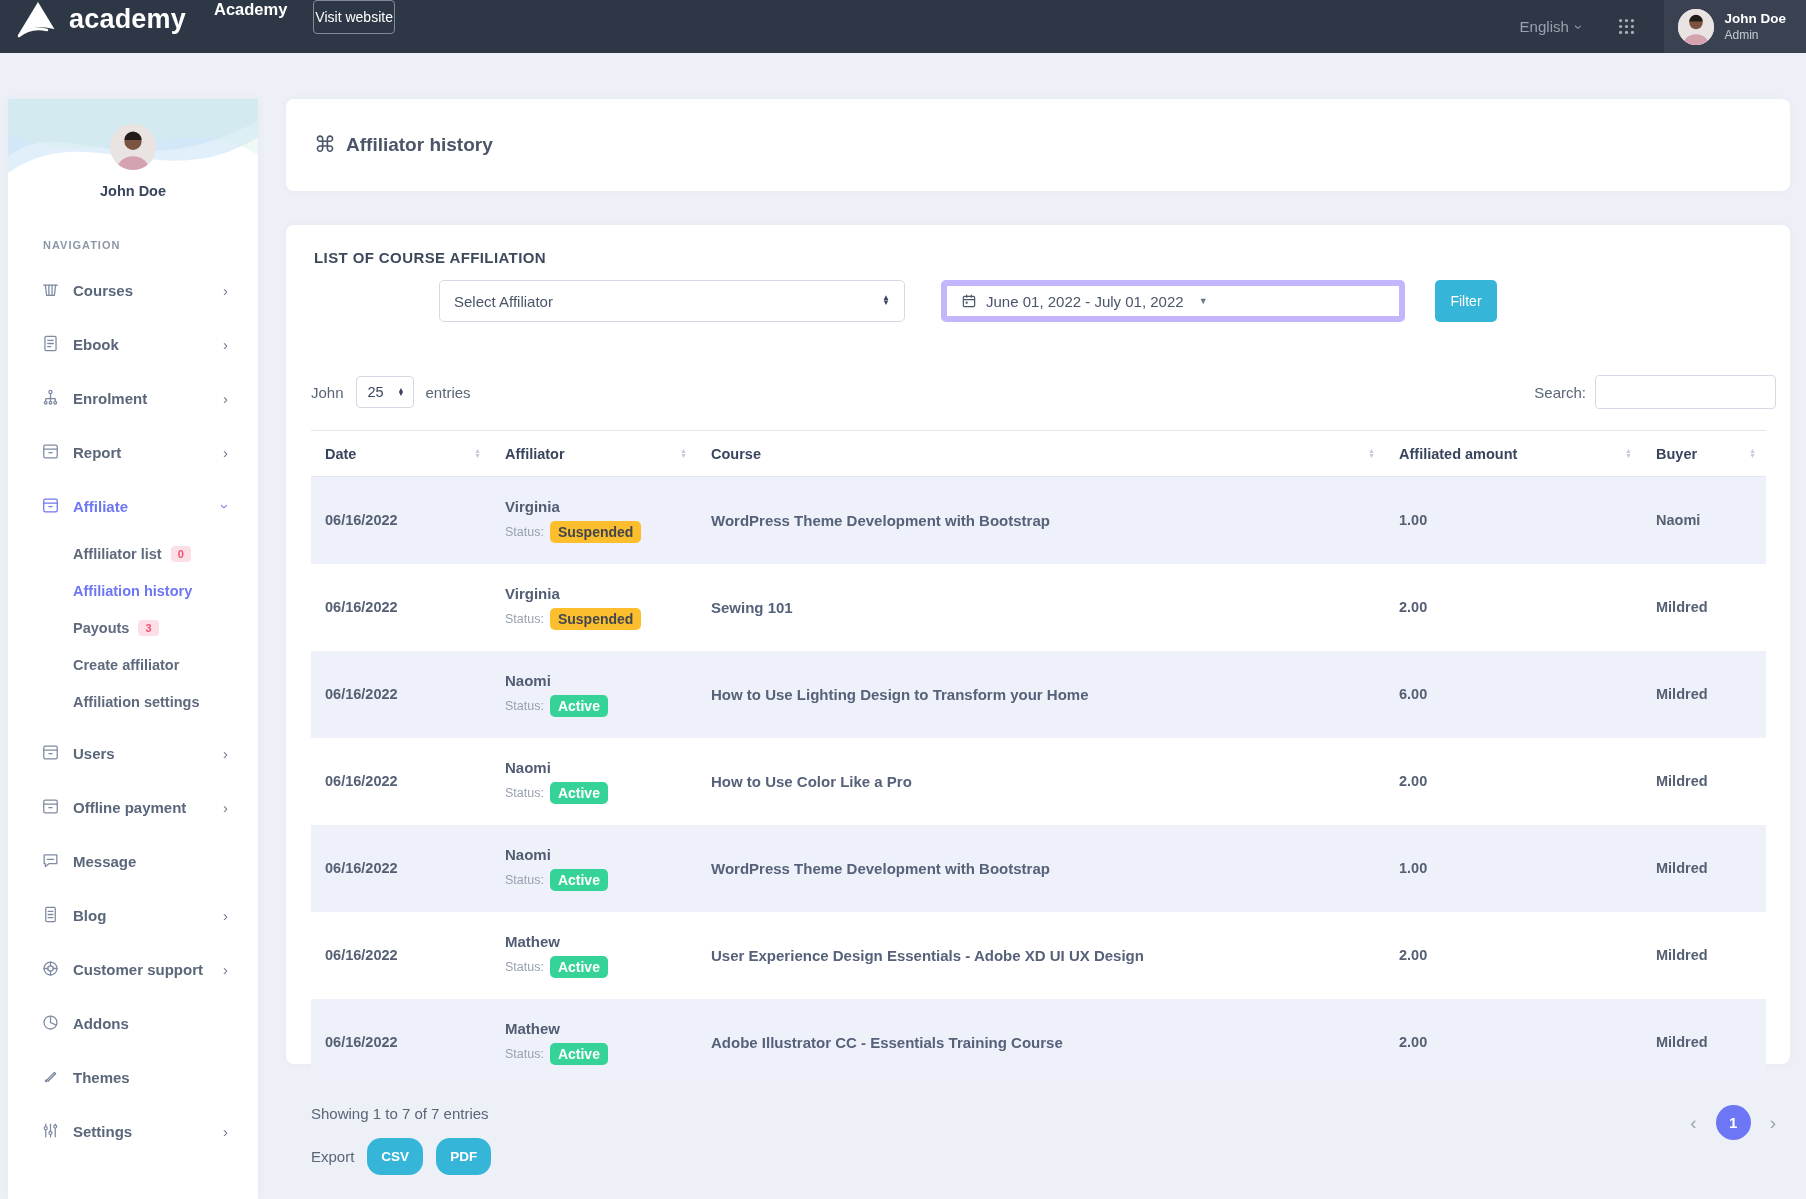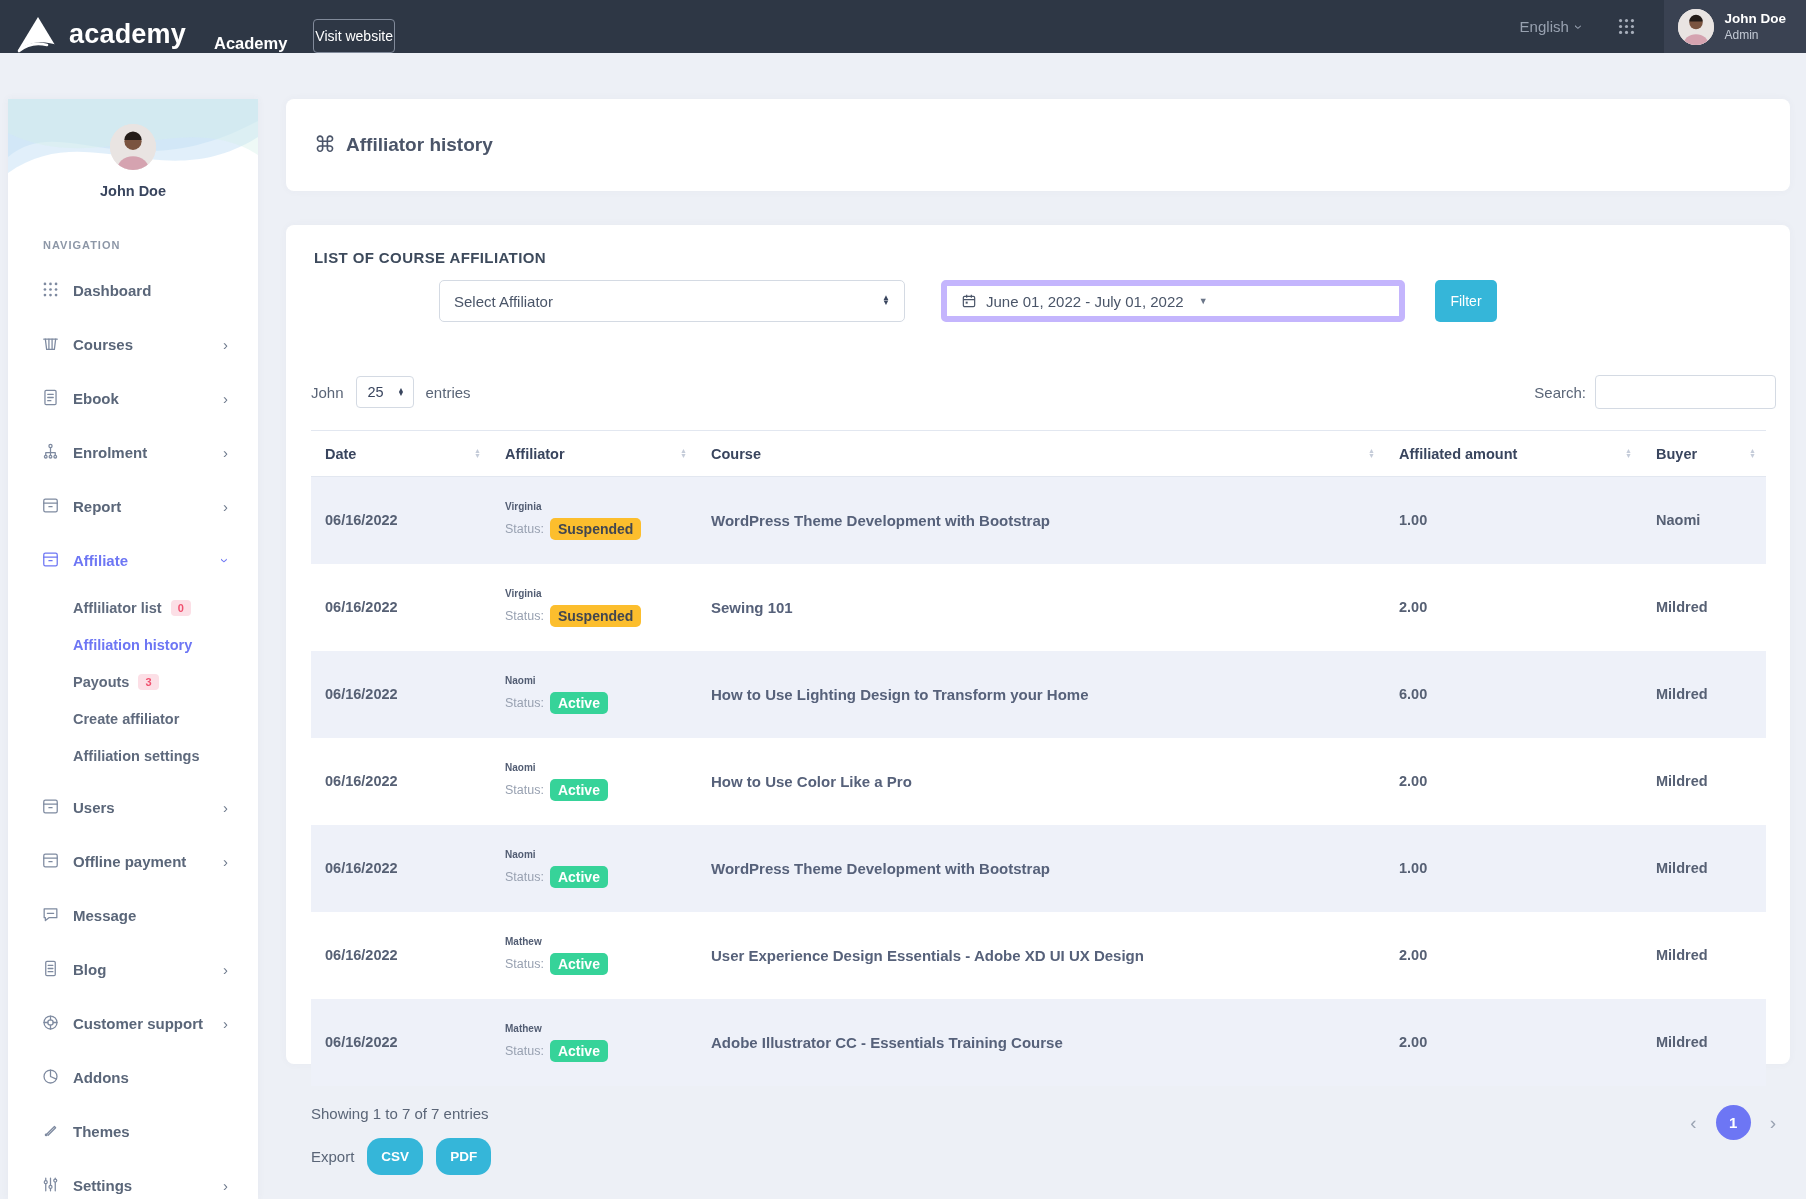--- a/index.html
+++ b/index.html
@@ -5,21 +5,21 @@
   * { margin:0; padding:0; box-sizing:border-box; }
   html,body { width:1806px; height:1199px; }
   body {
     position:relative; overflow:hidden;
     background:#edf0f6;
     font-family:"Liberation Sans", sans-serif;
     color:#56627a;
   }
   
   .topbar { position:absolute; top:0; left:0; width:1806px; height:53px;
-    background:var(--topbar-bg,#2e3745); display:flex; align-items:flex-end; z-index:30; }
+    background:var(--topbar-bg,#2e3745); display:flex; align-items:flex-start; z-index:30; }
   .brand { display:flex; align-items:center; gap:9px; margin-left:16px; }
   .brand-text { color:#fff; font-size:27px; font-weight:700; letter-spacing:.2px; }
   .app-name { color:#fff; font-size:16.5px; font-weight:700; margin-left:28px; }
   .visit-btn { margin-left:26px; background:transparent; border:1px solid #818a9a; color:#fff;
     font-size:14px; height:34px; padding:0 1px; border-radius:4px; display:flex; align-items:center;
     font-family:inherit; cursor:pointer; }
   .topbar-right { margin-left:auto; display:flex; align-items:center; height:100%; }
   .lang { color:#98a1b0; font-size:15px; display:flex; align-items:center; gap:8px; margin-right:36px; cursor:pointer; }
   .caret-down { display:inline-block; transform:rotate(90deg); font-size:14px; line-height:1; color:#98a1b0; }
   .apps-grid { margin-right:28px; cursor:pointer; display:flex; }
@@ -80,21 +80,21 @@
   
   .table-wrap { position:absolute; top:205px; left:25px; right:24px; }
   table { width:100%; border-collapse:collapse; table-layout:fixed; }
   thead th { border-top:1px solid #e2e7f0; border-bottom:1px solid #e2e7f0; height:46px;
     text-align:left; font-size:14.5px; font-weight:700; color:#39455e; cursor:pointer; }
   .th-inner { display:flex; align-items:center; justify-content:space-between; padding:0 10px 0 14px; }
   .sort { display:flex; flex-direction:column; line-height:.66; font-size:7px; color:#c5ccd9; }
   tbody tr { height:87px; }
   tbody tr:nth-child(odd) { background:var(--row-alt-bg,#eef1f9); }
   td { padding:0 10px 0 14px; vertical-align:middle; font-size:14.5px; font-weight:600; color:#566074; }
-  .aff-name { font-size:10px; color:#525d73; font-weight:600; }
+  .aff-name { font-size:15px; color:#525d73; font-weight:600; }
   .status-line { margin-top:6px; display:flex; align-items:center; gap:6px; }
   .status-label { font-size:12.5px; color:#98a1b1; font-weight:400; }
   .badge-status { font-size:14px; font-weight:700; padding:3px 8px; border-radius:5px; }
   .badge-suspended { background:var(--warning-amber,#fcba12); color:#41464f; }
   .badge-active { background:var(--success-green,#36d399); color:#fff; }
   .course-cell { font-size:15px; color:#56617a; }
   
   .panel-footer { position:absolute; left:25px; right:14px; top:880px; display:flex; align-items:flex-start; }
   .export-row { margin-top:16px; display:flex; align-items:center; }
   .export-btn { margin-left:13px; height:37px; padding:0 14px; border:none; border-radius:14px;
@@ -172,38 +172,20 @@
         </svg>
       </span>
     </div>
     <div class="side-user-name">John Doe</div>
   </div>
   <div class="nav-section-label">NAVIGATION</div>
   <nav class="nav-list">
       <div class="nav-item">
         <span class="nav-icon">
           <svg width="19" height="19" viewBox="0 0 24 24" fill="none" stroke="currentColor" stroke-width="1.6" stroke-linecap="round" stroke-linejoin="round">
-            <g fill="currentColor" stroke="none">
-              <circle cx="5" cy="5" r="1.7"></circle>
-              <circle cx="12" cy="5" r="1.7"></circle>
-              <circle cx="19" cy="5" r="1.7"></circle>
-              <circle cx="5" cy="12" r="1.7"></circle>
-              <circle cx="12" cy="12" r="1.7"></circle>
-              <circle cx="19" cy="12" r="1.7"></circle>
-              <circle cx="5" cy="19" r="1.7"></circle>
-              <circle cx="12" cy="19" r="1.7"></circle>
-              <circle cx="19" cy="19" r="1.7"></circle>
-            </g>
-          </svg>
-        </span>
-        <span class="nav-label">Dashboard</span>
-      </div>
-      <div class="nav-item">
-        <span class="nav-icon">
-          <svg width="19" height="19" viewBox="0 0 24 24" fill="none" stroke="currentColor" stroke-width="1.6" stroke-linecap="round" stroke-linejoin="round">
             <path d="M3.5 6.5h17"></path>
             <path d="M5.5 6.5l1.6 13h9.8l1.6-13"></path>
             <path d="M10 6.5v13 M14 6.5v13"></path>
           </svg>
         </span>
         <span class="nav-label">Courses</span>
         <span class="nav-chevron">›</span>
       </div>
       <div class="nav-item">
         <span class="nav-icon">

